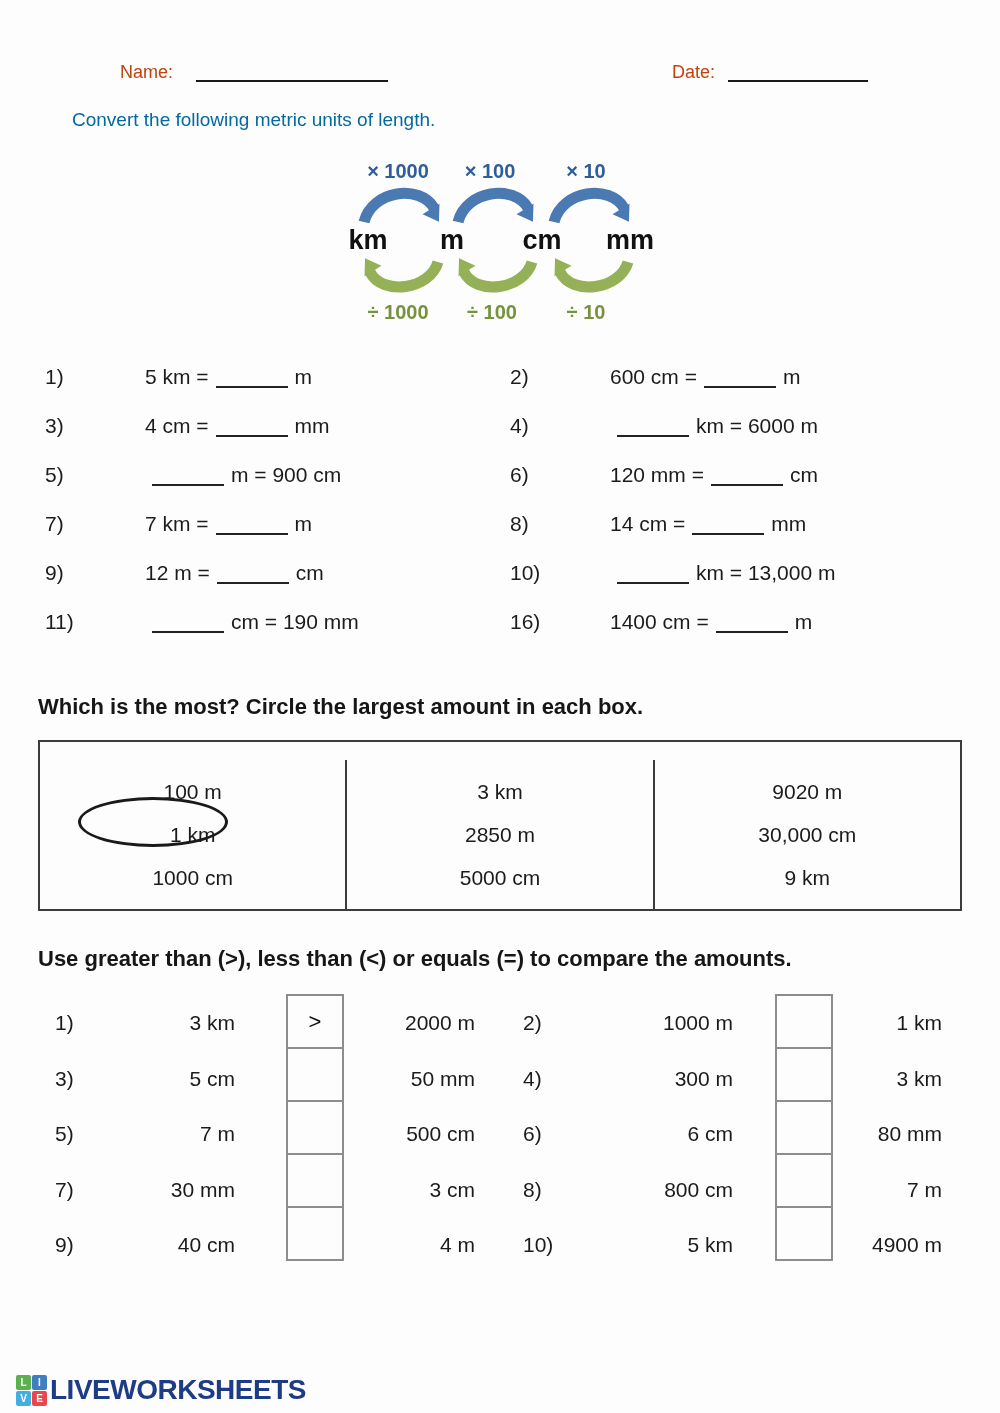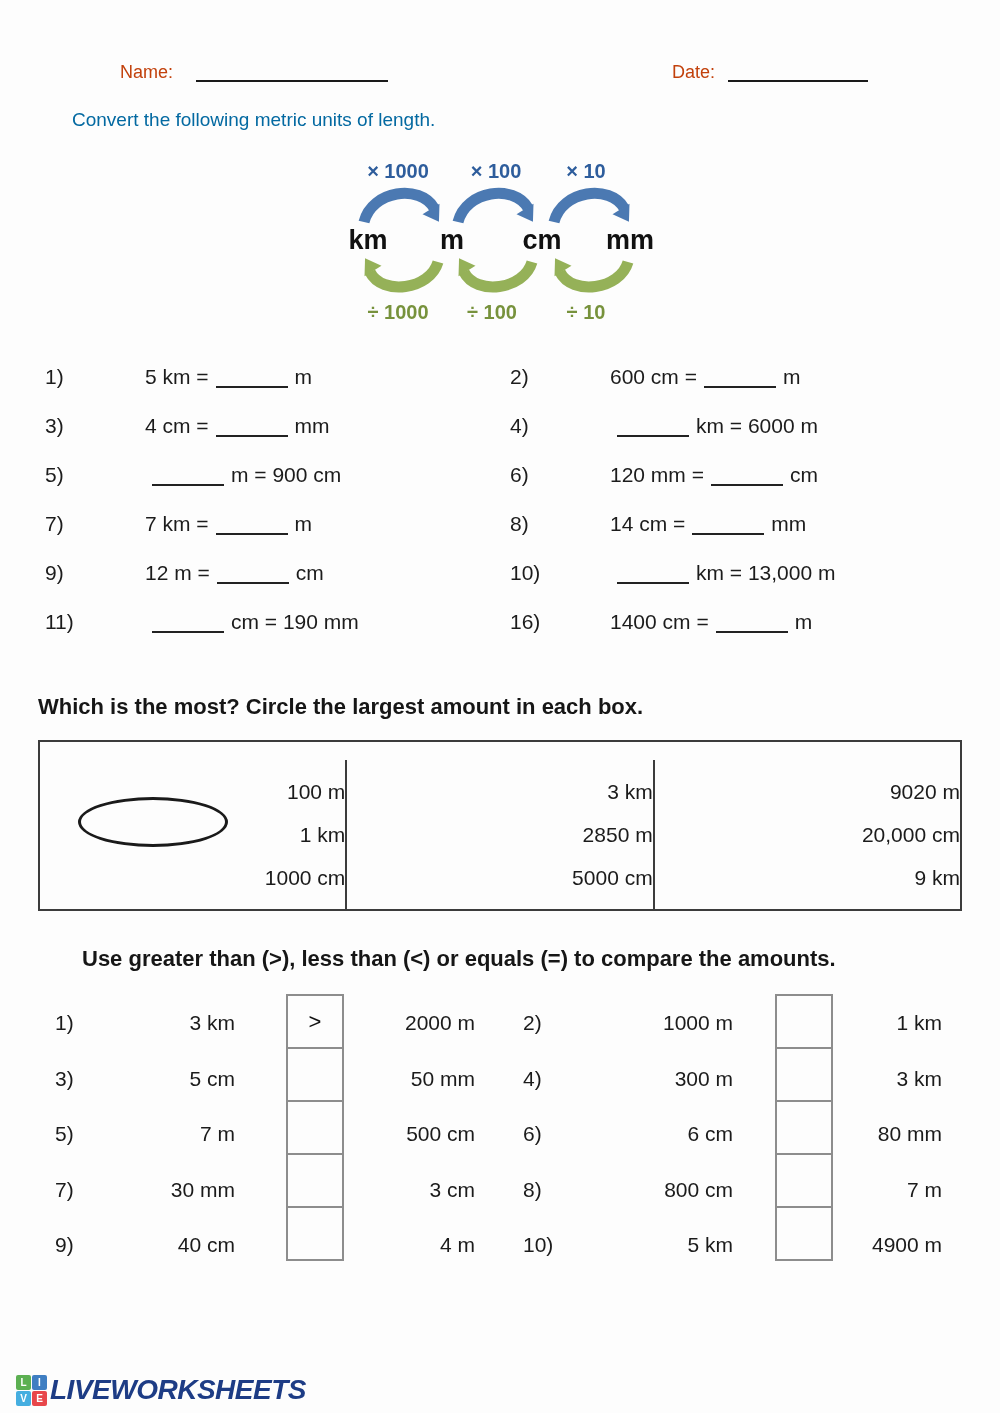--- a/index.html
+++ b/index.html
@@ -7,40 +7,40 @@
   .page {
     position:relative; width:1000px; height:1413px; background:#fdfdfd;
     color:#1e1e1e; overflow:hidden; margin:0 auto;
   }
   
   .hdr-label { position:absolute; font-size:18px; color:#c2410c; }
   .fill-line { position:absolute; border-bottom:2px solid #1a1a1a; height:22px; }
   
   .title1 { position:absolute; left:72px; top:109px; font-size:19px; color:#0369a1; }
   .title2 { position:absolute; left:38px; top:694px; font-size:22px; font-weight:bold; color:#161616; }
-  .title3 { position:absolute; left:38px; top:946px; font-size:22px; font-weight:bold; color:#161616;margin-left:44px; }
+  .title3 { position:absolute; left:38px; top:946px; font-size:22px; font-weight:bold; color:#161616; }
   
   .diagram { position:absolute; left:330px; top:155px; width:350px; height:172px; }
   .d-unit { position:absolute; top:70px; transform:translateX(-50%); font-size:27px; font-weight:bold; color:#111; }
   .d-mul { position:absolute; top:5px; transform:translateX(-50%); font-size:20px; font-weight:bold; white-space:nowrap; }
   .d-div { position:absolute; top:146px; transform:translateX(-50%); font-size:20px; font-weight:bold; white-space:nowrap; }
   .d-arc { position:absolute; }
   
   .conv-col { position:absolute; width:460px; }
   .conv-col.left { left:45px; top:352px; }
   .conv-col.right { left:510px; top:352px; }
   .conv-row { height:49px; display:flex; align-items:center; font-size:21px; color:#1c1c1c; }
   .cnum { width:100px; flex:0 0 100px; }
   .blank { display:inline-block; width:72px; height:1.05em; border-bottom:2px solid #222; margin:0 7px; }
   .cpre:empty { display:none; }
   
   .ctable { position:absolute; left:38px; top:740px; width:924px; height:171px;
     border:2px solid #3c3c3c; display:flex; }
   .tcell { flex:1 1 0; border-right:2px solid #3c3c3c; display:flex; flex-direction:column;
-    justify-content:space-around; align-items:flex-end; padding:10px 0; font-size:21px; color:#1b1b1b;margin-top:18px; }
+    justify-content:space-around; align-items:center; padding:10px 0; font-size:21px; color:#1b1b1b;margin-top:18px; }
   .tcell:last-child { border-right:none; }
   .ellipse { position:absolute; left:78px; top:797px; width:150px; height:50px;
     border:3px solid #1a1a1a; border-radius:50%; }
   
   .cmp { position:absolute; left:0; top:995px; width:1000px; height:285px; font-size:21px; color:#1b1b1b; }
   .cmp-row { position:absolute; left:0; width:1000px; height:56px; }
   .cmp-row span { position:absolute; top:50%; transform:translateY(-50%); white-space:nowrap; }
   .cr-num1 { left:55px; width:45px; }
   .cr-a1   { left:110px; width:125px; text-align:right; }
   .cr-a2   { left:350px; width:125px; text-align:right; }
@@ -51,39 +51,39 @@
   .strip.leftstrip { left:286px; }
   .strip.rightstrip { left:775px; }
   .box { width:58px; height:55px; border:2px solid #8d8d8d; margin-top:-2px; background:transparent;
     display:flex; align-items:center; justify-content:center; font-size:22px; color:#111; }
   .box:first-child { margin-top:0; }
   
   .logo { position:absolute; left:16px; top:1374px; display:flex; align-items:center; gap:3px; }
   .logo-blocks { display:grid; grid-template-columns:15px 15px; grid-auto-rows:15px; gap:1px; }
   .logo-block { color:#fff; font-size:10px; font-weight:bold; display:flex; align-items:center;
     justify-content:center; border-radius:2px; }
-  .logo-text { font-size:28px; font-weight:bold; letter-spacing:-0.5px;font-style:italic; }
+  .logo-text { font-size:28px; font-weight:bold; letter-spacing:-0.5px; }
 </style>
 </head>
 <body>
 
 <div class="page">
 
   <span class="hdr-label" style="left:120px; top:62px;">Name:</span>
   <span class="fill-line" style="left:196px; top:60px; width:192px;"></span>
   <span class="hdr-label" style="left:672px; top:62px;">Date:</span>
   <span class="fill-line" style="left:728px; top:60px; width:140px;"></span>
 
   <div class="title1">Convert the following metric units of length.</div>
 
   <div class="diagram">
     <svg width="0" height="0" style="position:absolute;"></svg>
 
     <span class="d-mul" style="left:68px;  color:#2e5d9c;">× 1000</span>
-    <span class="d-mul" style="left:166px; color:#2e5d9c;">× 100</span>
+    <span class="d-mul" style="left:160px; color:#2e5d9c;">× 100</span>
     <span class="d-mul" style="left:256px; color:#2e5d9c;">× 10</span>
 
     <svg class="d-arc" style="left:28px; top:27px;" width="88" height="46" viewBox="0 0 88 46">
       <path d="M6,40 C14,8 62,2 76,26" fill="none" stroke="#4b79b2" stroke-width="11"></path>
       <polygon points="0,-10 15,0 0,10" transform="translate(73,27) rotate(58)" fill="#4b79b2"></polygon>
     </svg>
     <svg class="d-arc" style="left:122px; top:27px;" width="88" height="46" viewBox="0 0 88 46">
       <path d="M6,40 C14,8 62,2 76,26" fill="none" stroke="#4b79b2" stroke-width="11"></path>
       <polygon points="0,-10 15,0 0,10" transform="translate(73,27) rotate(58)" fill="#4b79b2"></polygon>
     </svg>
@@ -201,21 +201,21 @@
       <span>1 km</span>
       <span>1000 cm</span>
     </div>
     <div class="tcell">
       <span>3 km</span>
       <span>2850 m</span>
       <span>5000 cm</span>
     </div>
     <div class="tcell">
       <span>9020 m</span>
-      <span>20,000 cm</span>
+      <span>30,000 cm</span>
       <span>9 km</span>
     </div>
   </div>
   <div class="ellipse"></div>
 
   <div class="title3">Use greater than (&gt;), less than (&lt;) or equals (=) to compare the amounts.</div>
 
   <div class="cmp">
     <div class="cmp-row" style="top:0;">
       <span class="cr-num1">1)</span>

